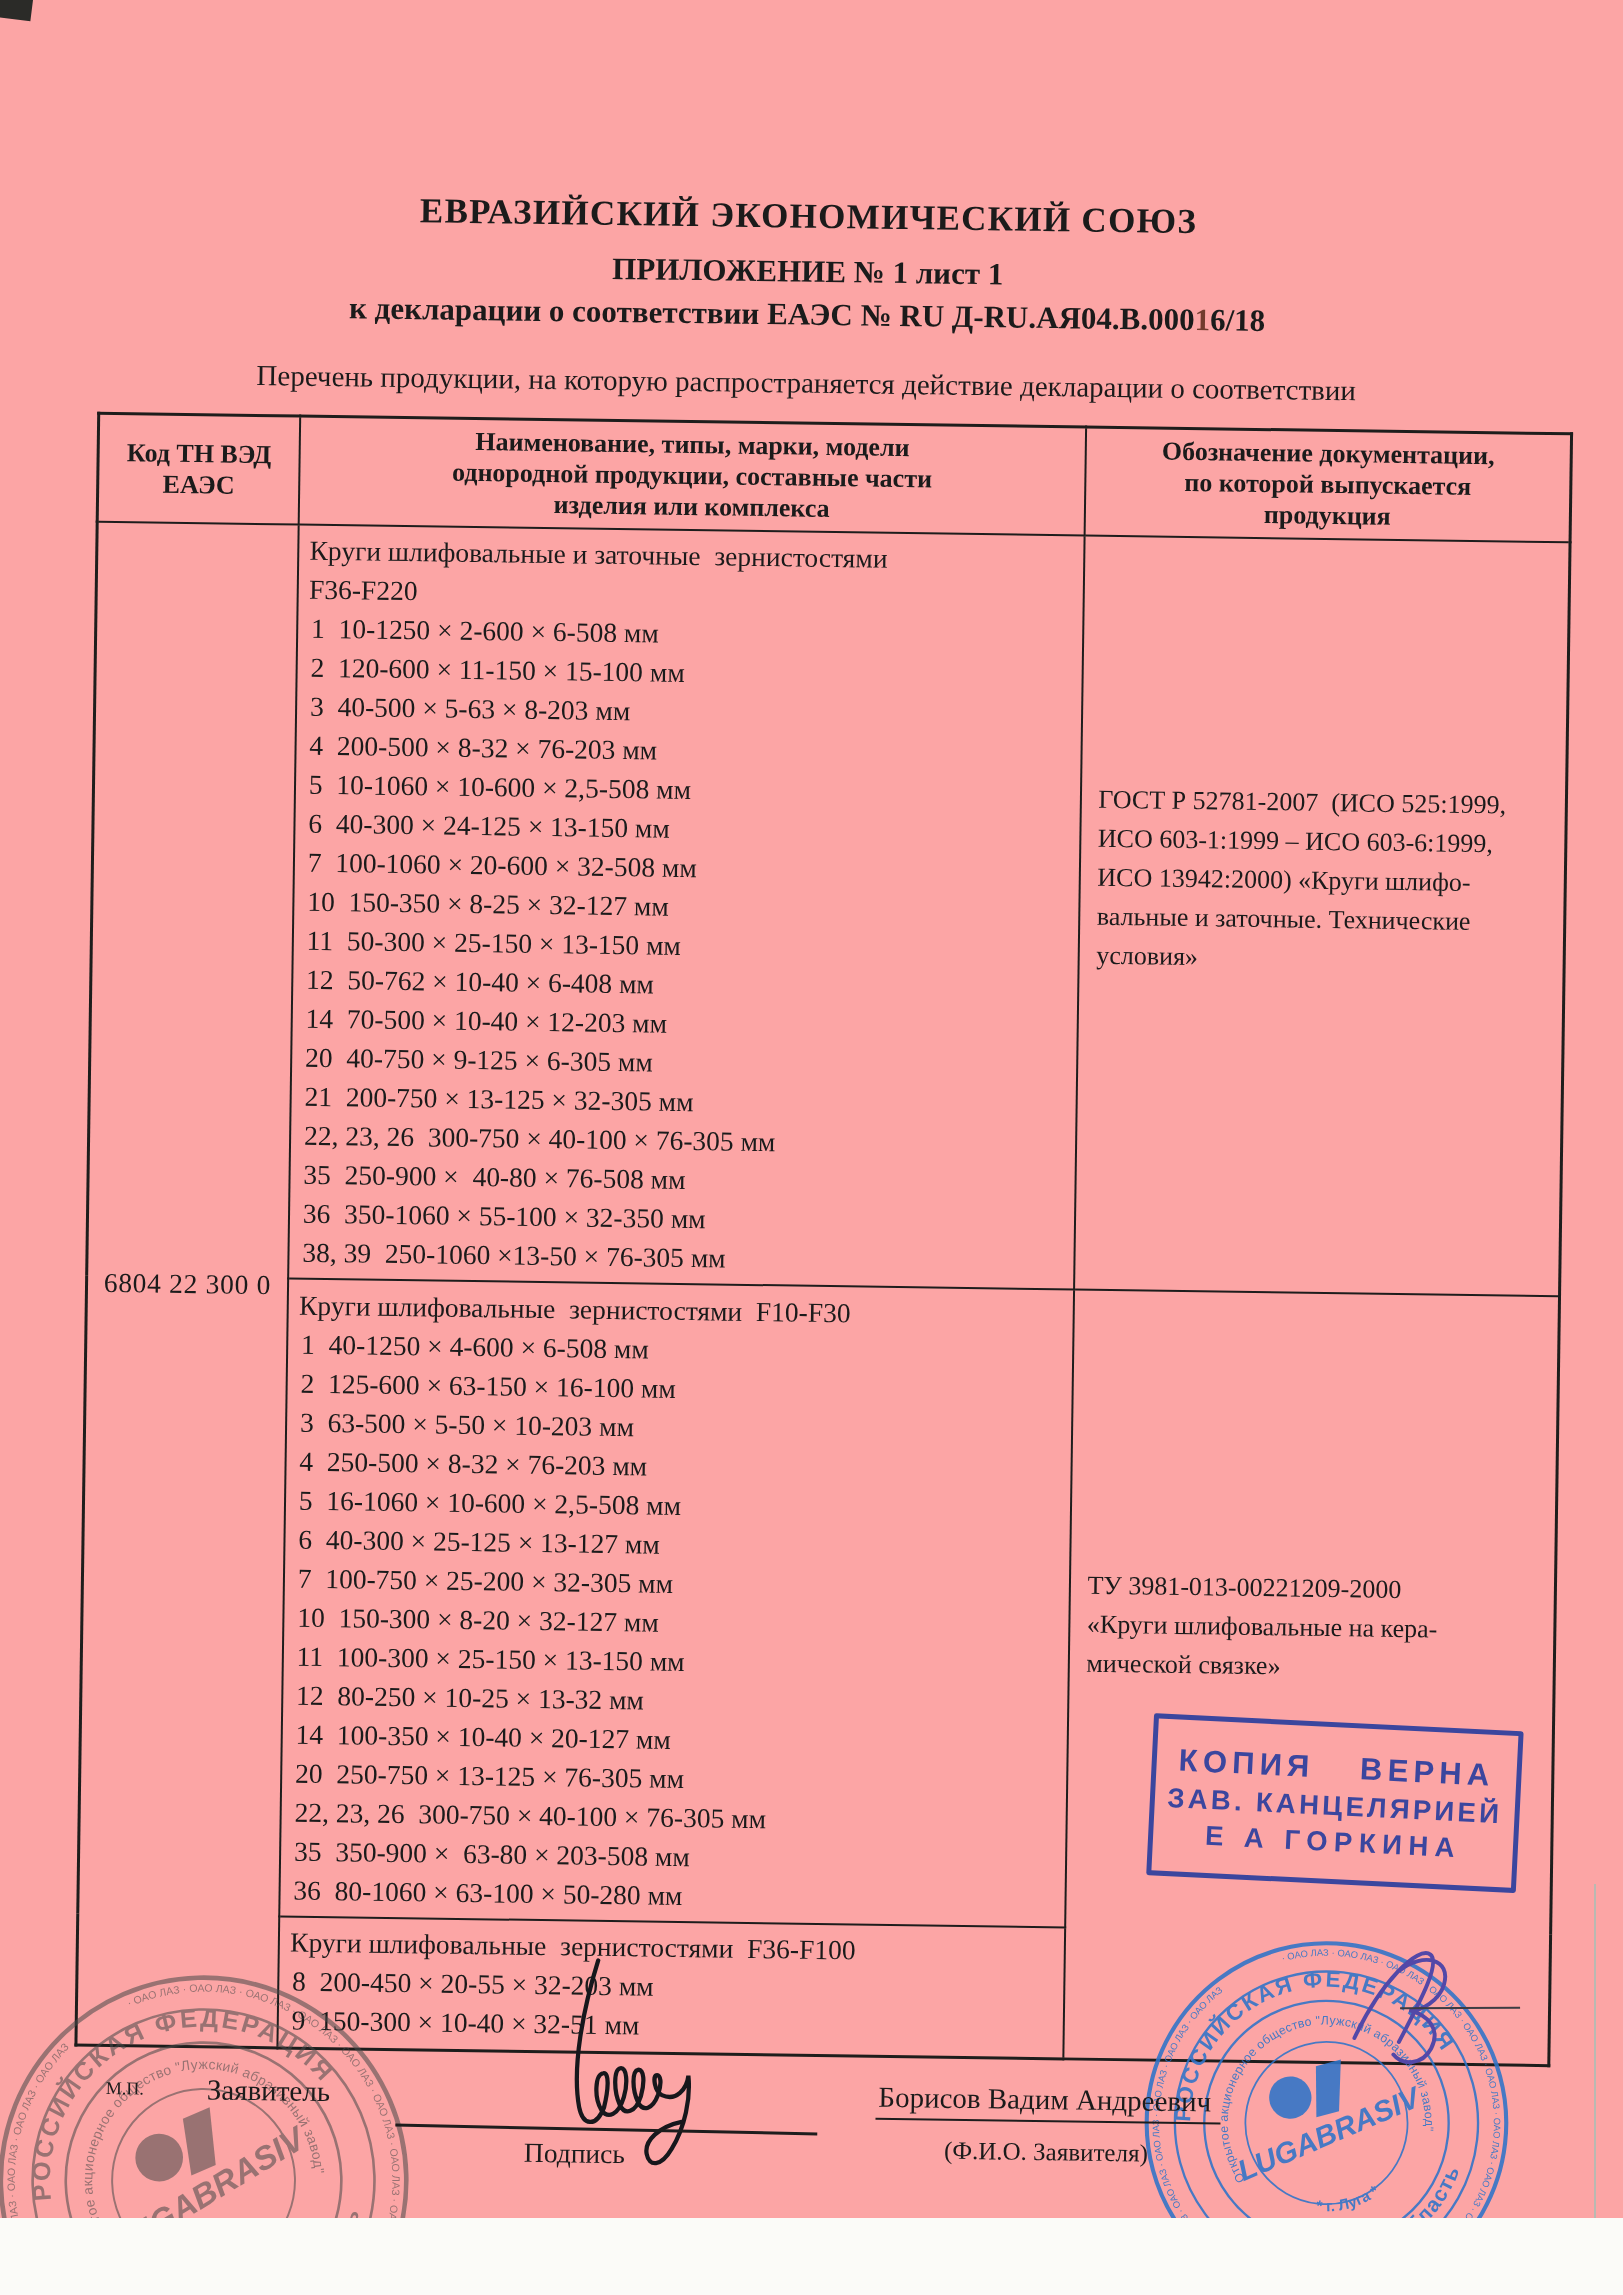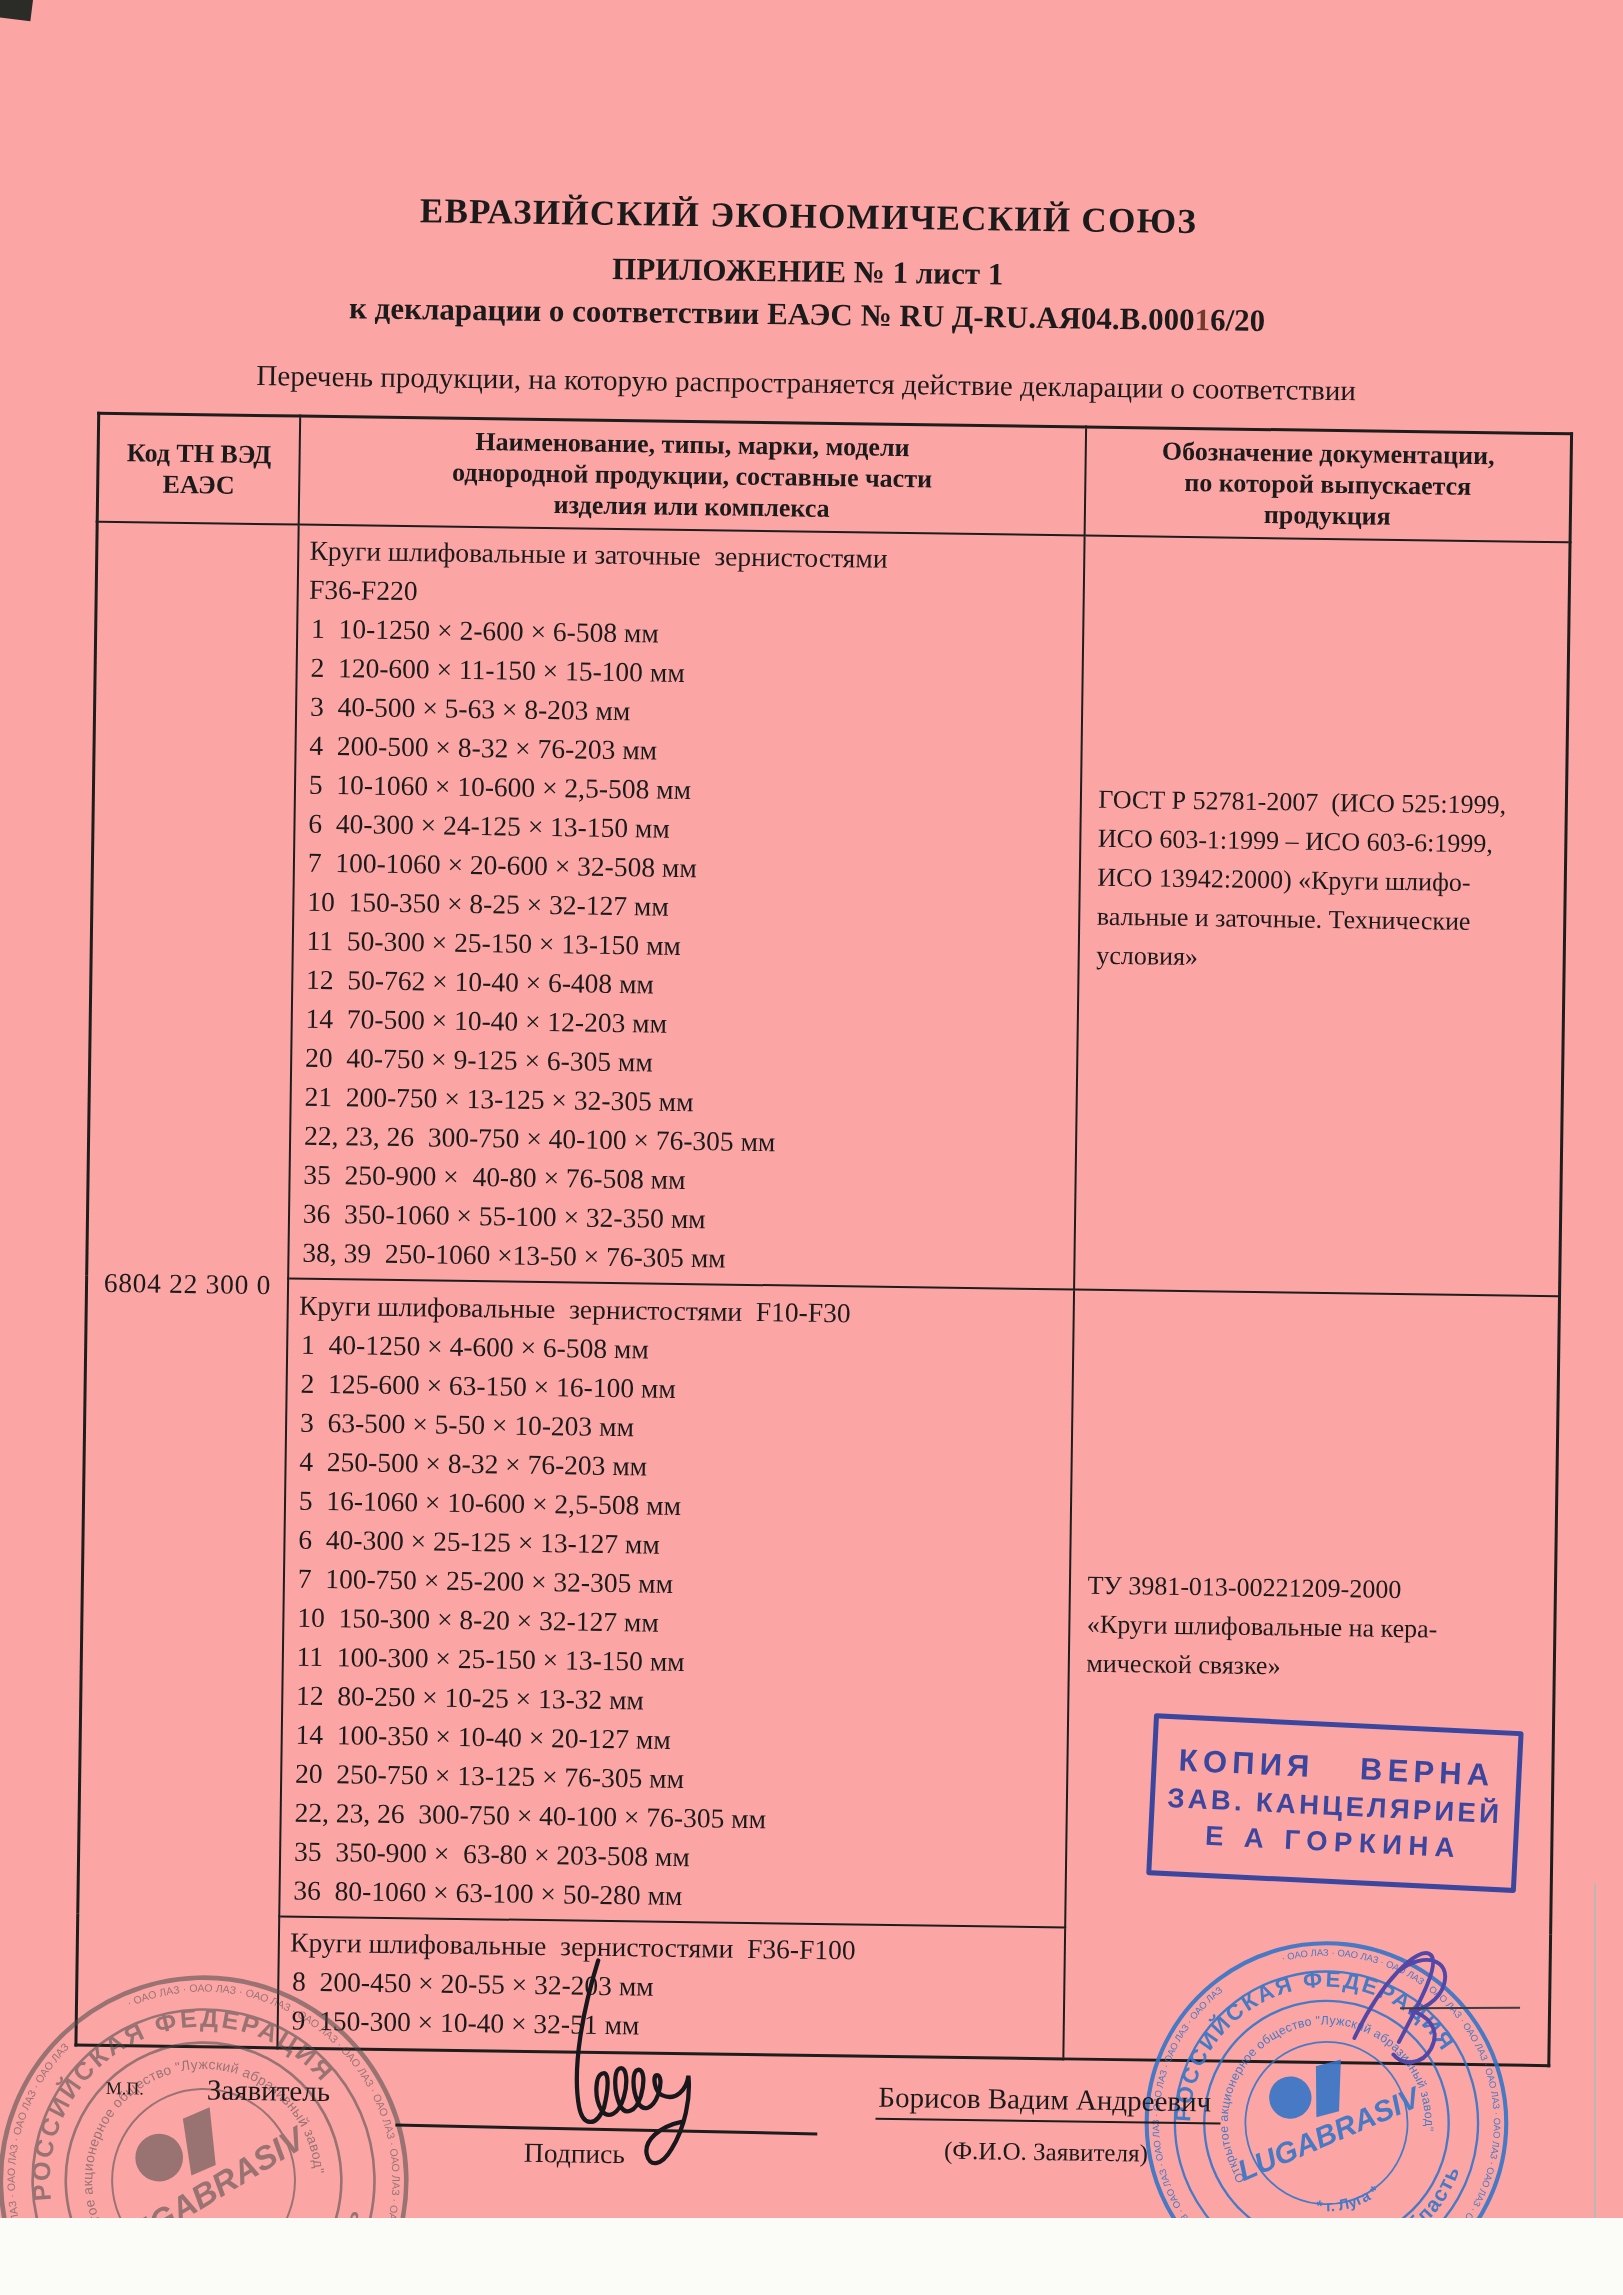--- a/index.html
+++ b/index.html
@@ -63,21 +63,21 @@
 </style>
 </head>
 <body>
 
 <div class="page">
   <div class="tilt">
 
     <div class="head">
       <div class="t1">ЕВРАЗИЙСКИЙ ЭКОНОМИЧЕСКИЙ СОЮЗ</div>
       <div class="t2">ПРИЛОЖЕНИЕ № 1  лист 1</div>
-      <div class="t3"><span>к декларации о соответствии ЕАЭС № RU Д-RU.АЯ04.В.000</span><span class="filled">1</span><span>6/20</span></div>
+      <div class="t3"><span>к декларации о соответствии ЕАЭС № RU Д-RU.АЯ04.В.000</span><span class="filled">1</span><span>6/18</span></div>
       <div class="caption">Перечень продукции, на которую распространяется действие декларации о соответствии</div>
     </div>
 
     <table class="products">
       <tbody>
           <tr>
         <th class="c1">
           <div class="lines">
                 <div class="ln">Код ТН ВЭД</div>
                 <div class="ln">ЕАЭС</div>

